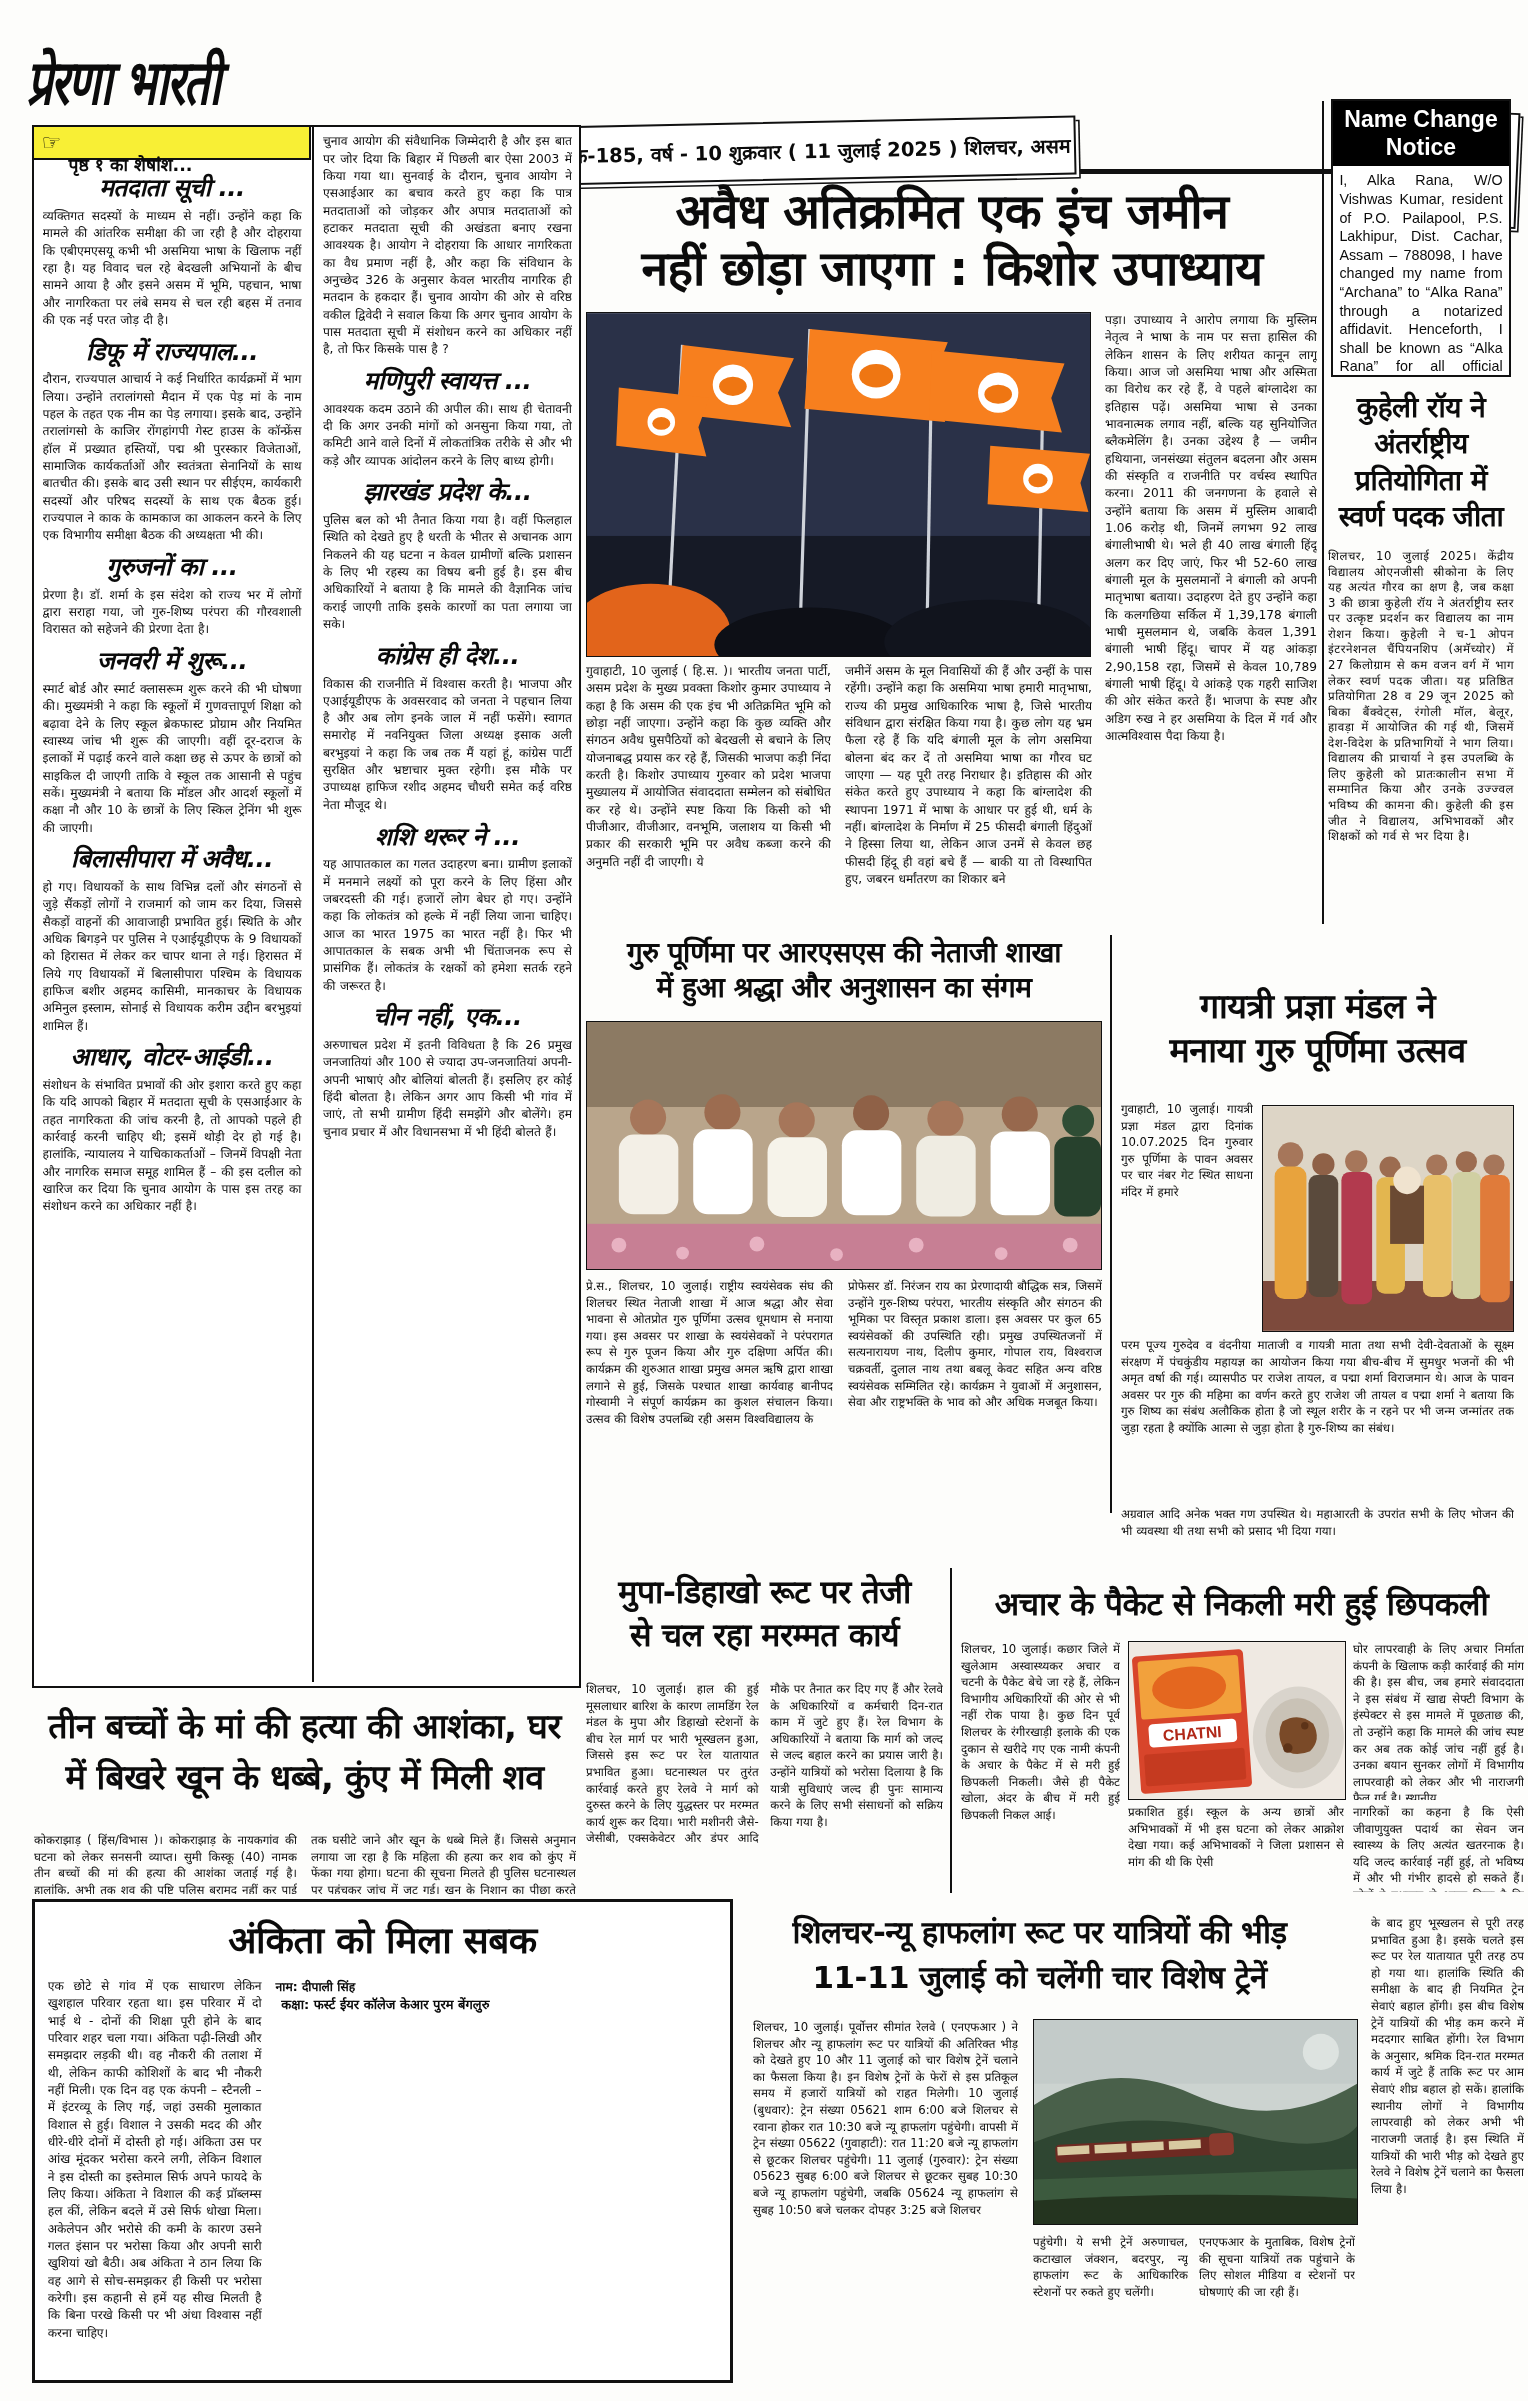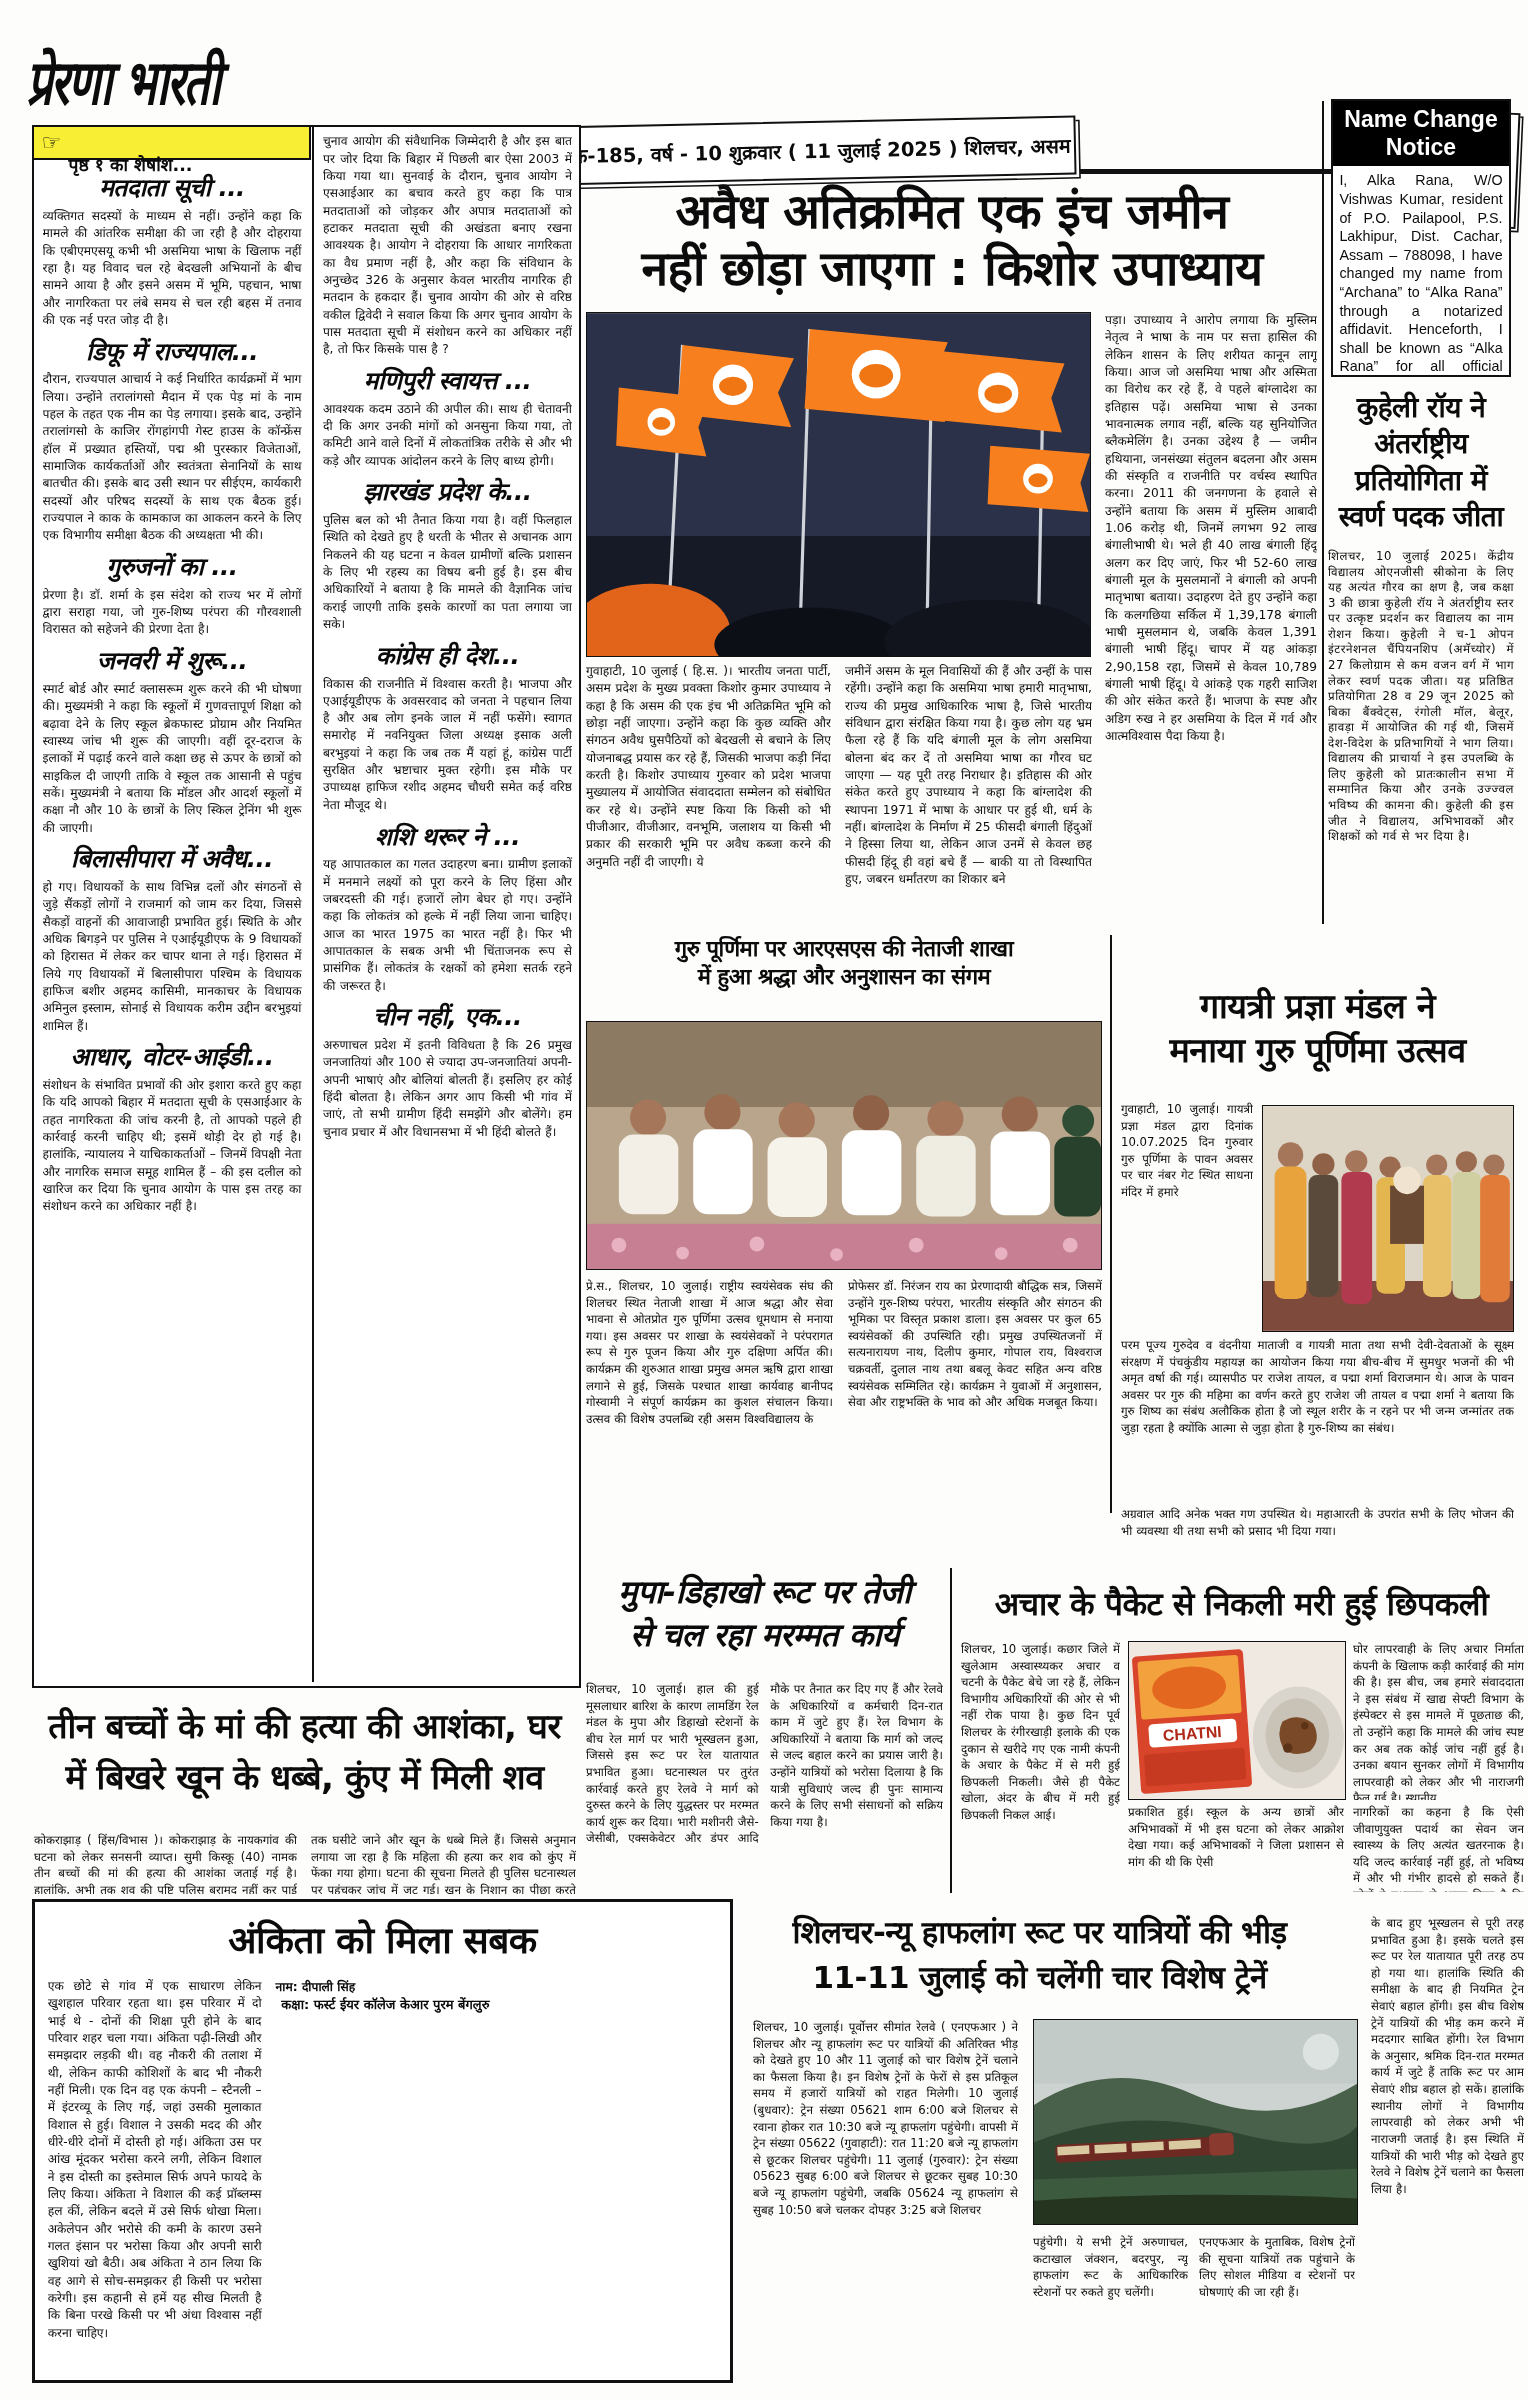--- a/index.html
+++ b/index.html
@@ -119,21 +119,21 @@
     <div style="background:#000;color:#fff;text-align:center;font-family:'Liberation Sans',sans-serif;font-weight:bold;font-size:23px;line-height:1.2;padding:5px 0;">
       <div>Name Change</div>
       <div>Notice</div>
     </div>
     <div style="font-family:'Liberation Sans',sans-serif;font-size:14.3px;line-height:1.3;text-align:justify;padding:5.3px 6.4px;overflow:hidden;height:197px;">I, Alka Rana, W/O Vishwas Kumar, resident of P.O. Pailapool, P.S. Lakhipur, Dist. Cachar, Assam – 788098, I have changed my name from “Archana” to “Alka Rana” through a notarized affidavit. Henceforth, I shall be known as “Alka Rana” for all official purposes.</div>
   </div>
 
   <div class="abs headline" style="left:1328px;top:390px;width:186px;height:154px;font-size:28px;line-height:1.3;">कुहेली रॉय ने अंतर्राष्ट्रीय प्रतियोगिता में स्वर्ण पदक जीता</div>
   <div class="abs body-text" style="left:1328px;top:549px;width:186px;height:419px;font-size:11.7px;line-height:1.33;letter-spacing:0.5px;">शिलचर, 10 जुलाई 2025। केंद्रीय विद्यालय ओएनजीसी स्रीकोना के लिए यह अत्यंत गौरव का क्षण है, जब कक्षा 3 की छात्रा कुहेली रॉय ने अंतर्राष्ट्रीय स्तर पर उत्कृष्ट प्रदर्शन कर विद्यालय का नाम रोशन किया। कुहेली ने च-1 ओपन इंटरनेशनल चैंपियनशिप (अमॅच्योर) में 27 किलोग्राम से कम वजन वर्ग में भाग लेकर स्वर्ण पदक जीता। यह प्रतिष्ठित प्रतियोगिता 28 व 29 जून 2025 को बिका बैंक्वेट्स, रंगोली मॉल, बेलूर, हावड़ा में आयोजित की गई थी, जिसमें देश-विदेश के प्रतिभागियों ने भाग लिया। विद्यालय की प्राचार्या ने इस उपलब्धि के लिए कुहेली को प्रातःकालीन सभा में सम्मानित किया और उनके उज्ज्वल भविष्य की कामना की। कुहेली की इस जीत ने विद्यालय, अभिभावकों और शिक्षकों को गर्व से भर दिया है।</div>
 
-  <div class="abs headline" style="left:586px;top:935px;width:516px;height:80px;font-size:22px;line-height:1.25;">
+  <div class="abs headline" style="left:586px;top:935px;width:516px;height:80px;font-size:28px;line-height:1.25;">
     <div>गुरु पूर्णिमा पर आरएसएस की नेताजी शाखा</div>
     <div>में हुआ श्रद्धा और अनुशासन का संगम</div>
   </div>
   <div class="abs photo" style="left:586px;top:1021px;width:514px;height:247px;">
     <svg width="514" height="247" viewBox="0 0 968 465" xmlns="http://www.w3.org/2000/svg">
       <rect width="968" height="465" fill="#b9a58b"></rect>
       <rect width="968" height="160" fill="#8c7a63"></rect>
       <rect y="380" width="968" height="85" fill="#c77f94"></rect>
       <g fill="#e8b2c2">
           <circle cx="60" cy="420" r="14"></circle>
@@ -219,21 +219,21 @@
             <rect x="2" y="38" width="56" height="240" rx="16" fill="#e07b3a"></rect>
           </g>
         <rect x="240" y="150" width="64" height="110" fill="#6b4a33"></rect>
         <circle cx="272" cy="140" r="26" fill="#f0e3cf"></circle>
       </g>
     </svg>
   </div>
   <div class="abs body-text" style="left:1121px;top:1337px;width:393px;height:164px;font-size:11.7px;">परम पूज्य गुरुदेव व वंदनीया माताजी व गायत्री माता तथा सभी देवी-देवताओं के सूक्ष्म संरक्षण में पंचकुंडीय महायज्ञ का आयोजन किया गया बीच-बीच में सुमधुर भजनों की भी अमृत वर्षा की गई। व्यासपीठ पर राजेश तायल, व पद्मा शर्मा विराजमान थे। आज के पावन अवसर पर गुरु की महिमा का वर्णन करते हुए राजेश जी तायल व पद्मा शर्मा ने बताया कि गुरु शिष्य का संबंध अलौकिक होता है जो स्थूल शरीर के न रहने पर भी जन्म जन्मांतर तक जुड़ा रहता है क्योंकि आत्मा से जुड़ा होता है गुरु-शिष्य का संबंध।</div>
   <div class="abs body-text" style="left:1121px;top:1506px;width:393px;height:40px;font-size:11.7px;">अग्रवाल आदि अनेक भक्त गण उपस्थित थे। महाआरती के उपरांत सभी के लिए भोजन की भी व्यवस्था थी तथा सभी को प्रसाद भी दिया गया।</div>
 
-  <div class="abs headline" style="left:586px;top:1571px;width:357px;height:101px;font-size:32px;line-height:1.35;font-style:italic;">
+  <div class="abs headline" style="left:586px;top:1571px;width:357px;height:101px;font-size:32px;line-height:1.35;">
     <div>मुपा-डिहाखो रूट पर तेजी</div>
     <div>से चल रहा मरम्मत कार्य</div>
   </div>
   <div class="abs body-text" style="left:586px;top:1681px;width:357px;height:211px;column-count:2;column-gap:11.7px;font-size:11.7px;">शिलचर, 10 जुलाई। हाल की हुई मूसलाधार बारिश के कारण लामडिंग रेल मंडल के मुपा और डिहाखो स्टेशनों के बीच रेल मार्ग पर भारी भूस्खलन हुआ, जिससे इस रूट पर रेल यातायात प्रभावित हुआ। घटनास्थल पर तुरंत कार्रवाई करते हुए रेलवे ने मार्ग को दुरुस्त करने के लिए युद्धस्तर पर मरम्मत कार्य शुरू कर दिया। भारी मशीनरी जैसे- जेसीबी, एक्सकेवेटर और डंपर आदि मौके पर तैनात कर दिए गए हैं और रेलवे के अधिकारियों व कर्मचारी दिन-रात काम में जुटे हुए हैं। रेल विभाग के अधिकारियों ने बताया कि मार्ग को जल्द से जल्द बहाल करने का प्रयास जारी है। उन्होंने यात्रियों को भरोसा दिलाया है कि यात्री सुविधाएं जल्द ही पुनः सामान्य करने के लिए सभी संसाधनों को सक्रिय किया गया है।</div>
   <div class="abs vrule" style="left:950px;top:1568px;width:1.6px;height:325px;"></div>
 
   <div class="abs headline" style="left:961px;top:1585px;width:561px;height:47px;font-size:32px;line-height:1.2;">अचार के पैकेट से निकली मरी हुई छिपकली</div>
   <div class="abs body-text" style="left:961px;top:1641px;width:159px;height:251px;font-size:11.7px;">शिलचर, 10 जुलाई। कछार जिले में खुलेआम अस्वास्थ्यकर अचार व चटनी के पैकेट बेचे जा रहे हैं, लेकिन विभागीय अधिकारियों की ओर से भी नहीं रोक पाया है। कुछ दिन पूर्व शिलचर के रंगीरखाड़ी इलाके की एक दुकान से खरीदे गए एक नामी कंपनी के अचार के पैकेट में से मरी हुई छिपकली निकली। जैसे ही पैकेट खोला, अंदर के बीच में मरी हुई छिपकली निकल आई।</div>
   <div class="abs photo" style="left:1128px;top:1641px;width:216px;height:157px;">
     <svg width="216" height="157" viewBox="0 0 408 296" xmlns="http://www.w3.org/2000/svg">

